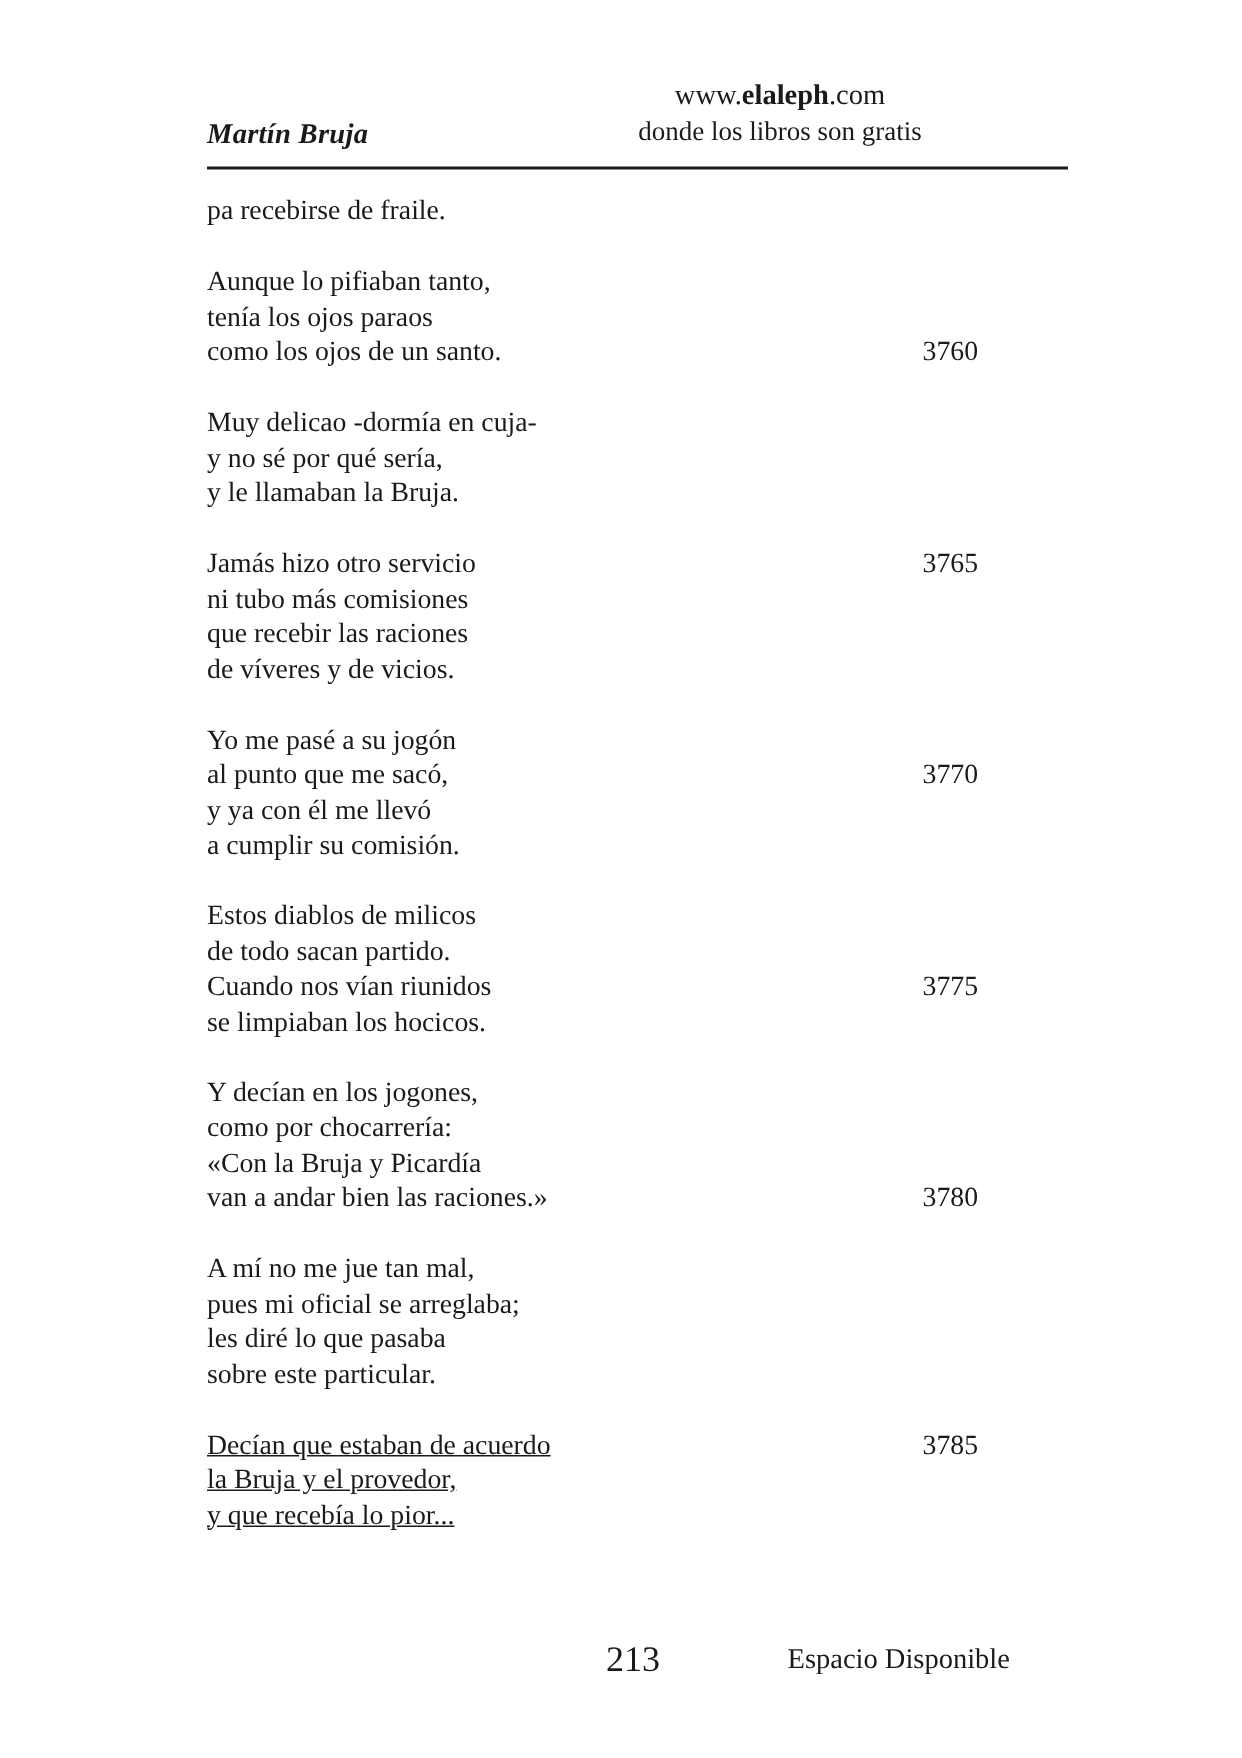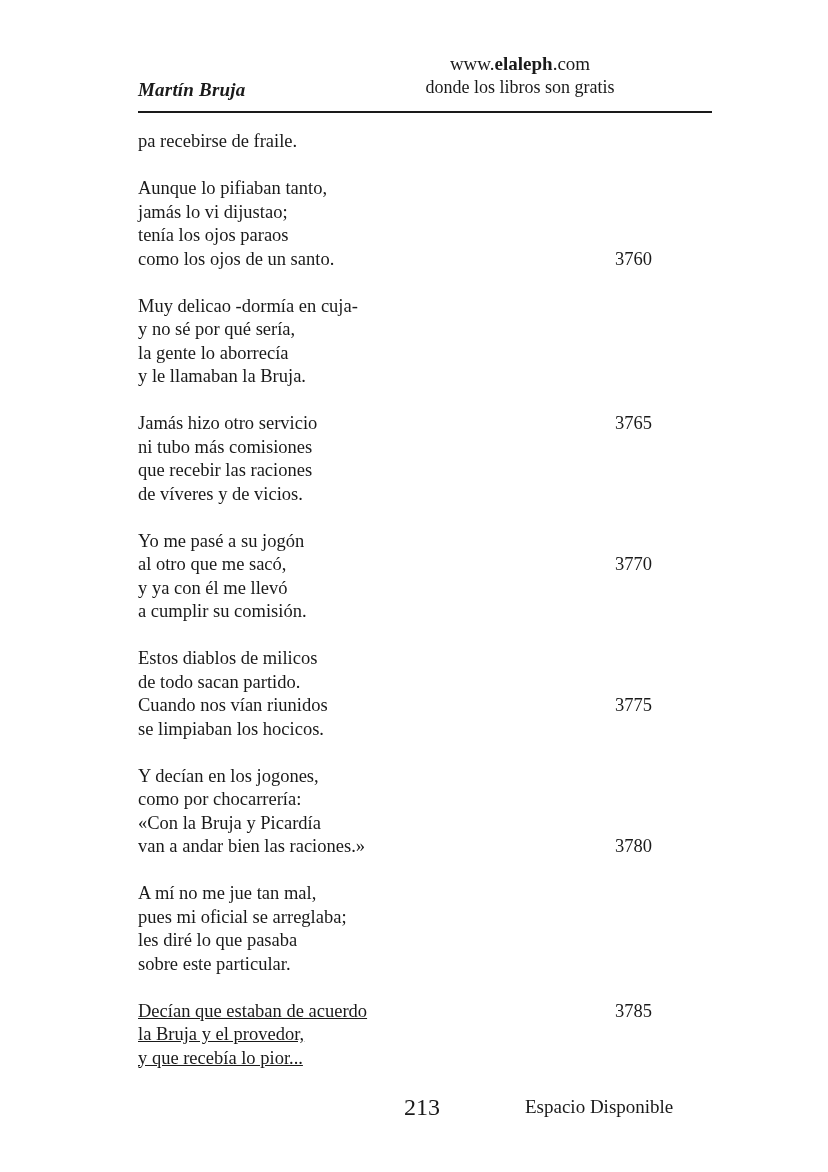--- a/index.html
+++ b/index.html
@@ -142,39 +142,37 @@
   </div>
 
   <div class="head-rule"></div>
 
   <div class="verse-area">
       <div class="stanza">
         <div class="verse-line"><span class="line-text">pa recebirse de fraile.</span></div>
       </div>
       <div class="stanza">
         <div class="verse-line"><span class="line-text">Aunque lo pifiaban tanto,</span></div>
-        <div class="verse-line"><span class="line-text">jamás lo vi dijustao;</span></div>
         <div class="verse-line"><span class="line-text">tenía los ojos paraos</span></div>
         <div class="verse-line"><span class="line-text">como los ojos de un santo.</span><span class="line-number">3760</span></div>
       </div>
       <div class="stanza">
         <div class="verse-line"><span class="line-text">Muy delicao -dormía en cuja-</span></div>
         <div class="verse-line"><span class="line-text">y no sé por qué sería,</span></div>
-        <div class="verse-line"><span class="line-text">la gente lo aborrecía</span></div>
         <div class="verse-line"><span class="line-text">y le llamaban la Bruja.</span></div>
       </div>
       <div class="stanza">
         <div class="verse-line"><span class="line-text">Jamás hizo otro servicio</span><span class="line-number">3765</span></div>
         <div class="verse-line"><span class="line-text">ni tubo más comisiones</span></div>
         <div class="verse-line"><span class="line-text">que recebir las raciones</span></div>
         <div class="verse-line"><span class="line-text">de víveres y de vicios.</span></div>
       </div>
       <div class="stanza">
         <div class="verse-line"><span class="line-text">Yo me pasé a su jogón</span></div>
-        <div class="verse-line"><span class="line-text">al otro que me sacó,</span><span class="line-number">3770</span></div>
+        <div class="verse-line"><span class="line-text">al punto que me sacó,</span><span class="line-number">3770</span></div>
         <div class="verse-line"><span class="line-text">y ya con él me llevó</span></div>
         <div class="verse-line"><span class="line-text">a cumplir su comisión.</span></div>
       </div>
       <div class="stanza">
         <div class="verse-line"><span class="line-text">Estos diablos de milicos</span></div>
         <div class="verse-line"><span class="line-text">de todo sacan partido.</span></div>
         <div class="verse-line"><span class="line-text">Cuando nos vían riunidos</span><span class="line-number">3775</span></div>
         <div class="verse-line"><span class="line-text">se limpiaban los hocicos.</span></div>
       </div>
       <div class="stanza">

